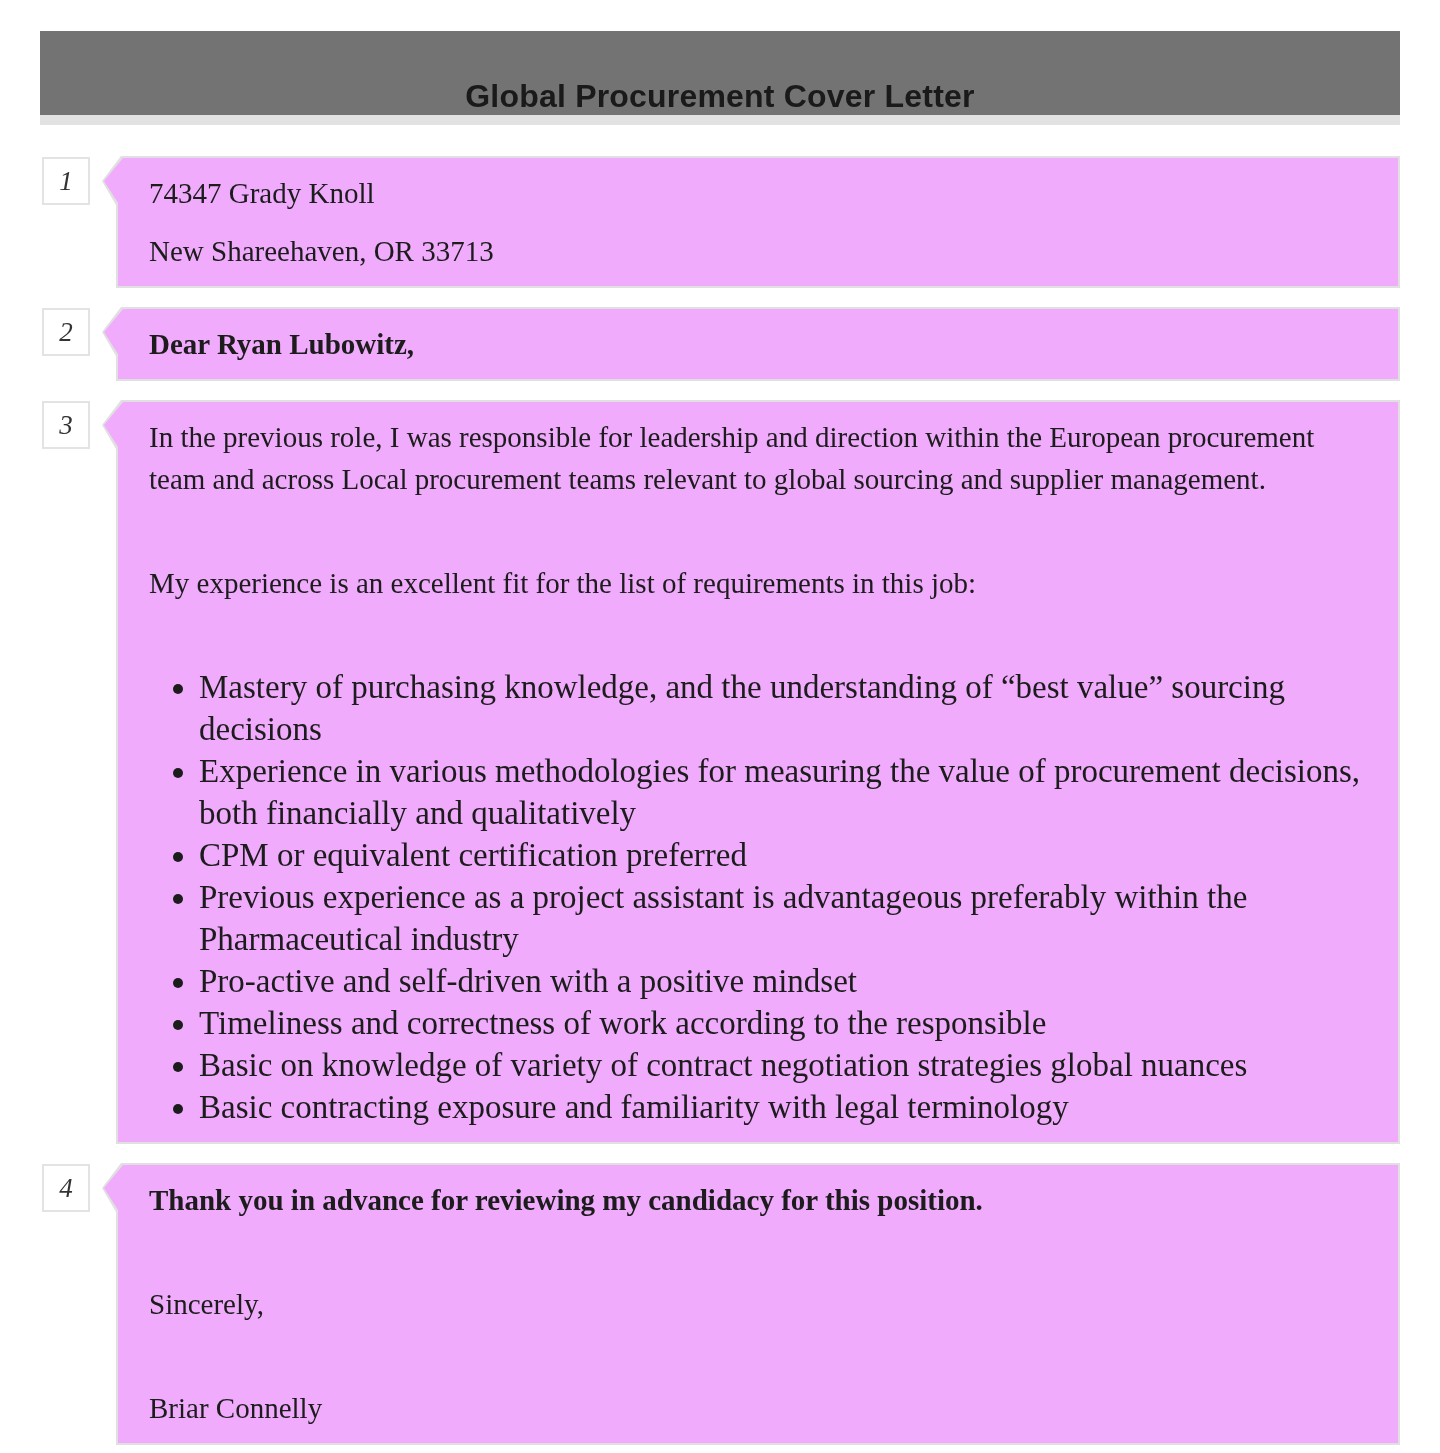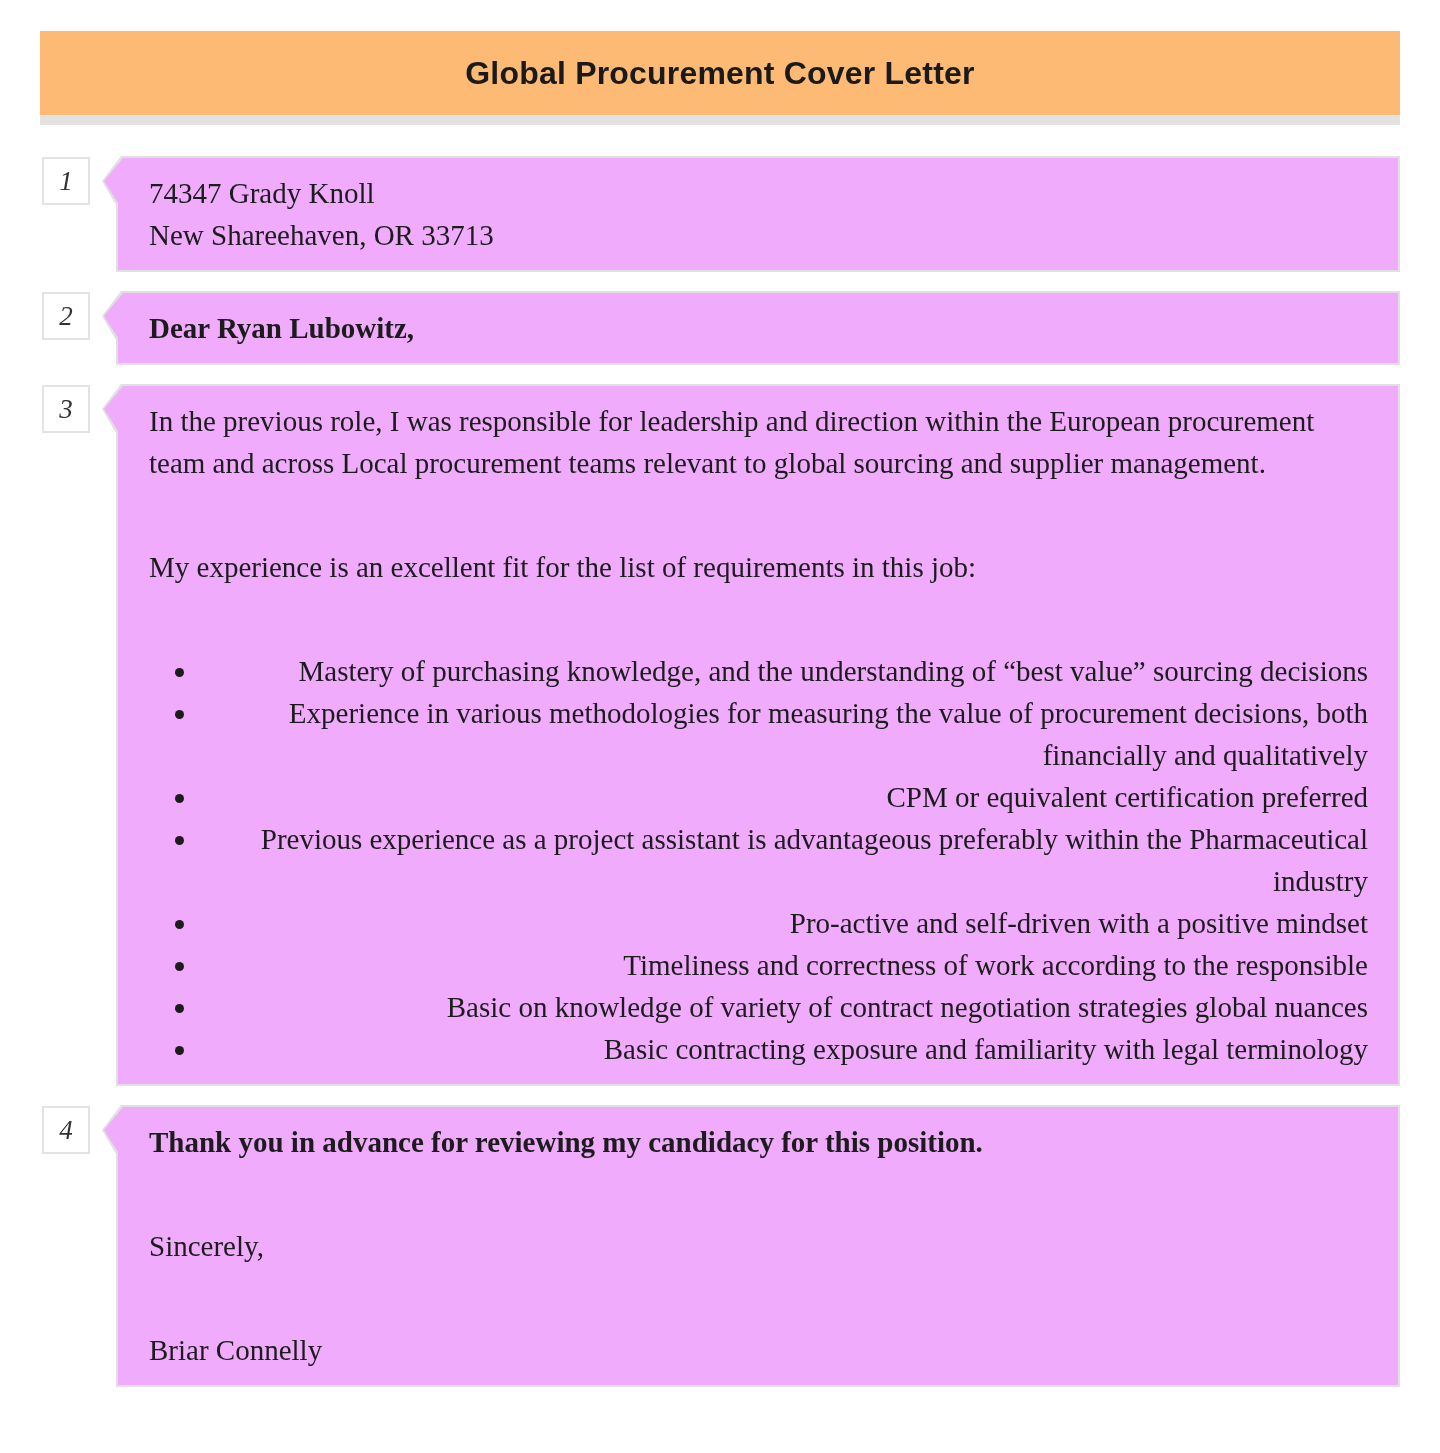--- a/index.html
+++ b/index.html
@@ -15,24 +15,24 @@
     font-family: "Liberation Serif", serif;
     color: #1c1c1c;
     box-sizing: border-box;
     padding-top: 31px;
   }
 
   
   .doc-header {
     margin: 0 40px;
     height: 84px;
-    background: #fdba74;
+    background: #737373;
     border-bottom: 10px solid #e2e2e2;
     display: flex;
-    align-items: center;
+    align-items: flex-end;
     justify-content: center;
   }
   .doc-title {
     font-family: "Liberation Sans", sans-serif;
     font-weight: bold;
     font-size: 32px;
     color: #1a1a1a;
     margin: 0;
     letter-spacing: 0.2px;
   }
@@ -87,42 +87,41 @@
   }
   .bold-line {
     font-weight: bold;
   }
   ul.req-list {
     margin: 42px 0 0 0;
     padding-left: 50px;
     list-style: disc;
   }
   ul.req-list li {
-    font-size: 29px;
+    font-size: 33px;
     line-height: 42px;
-    text-align: right;
   }
 </style>
 </head>
 <body>
 
 <div class="page">
 
   <header class="doc-header">
     <h1 class="doc-title">Global Procurement Cover Letter</h1>
   </header>
 
   <main class="content">
 
     <div class="section">
       <div class="badge">1</div>
       <div class="notch-box">
         <div class="notch-inner">
           <p>74347 Grady Knoll</p>
-          <p style="margin-top:0">New Shareehaven, OR 33713</p>
+          <p style="margin-top:16px">New Shareehaven, OR 33713</p>
         </div>
       </div>
     </div>
 
     <div class="section">
       <div class="badge">2</div>
       <div class="notch-box">
         <div class="notch-inner">
           <p class="bold-line">Dear Ryan Lubowitz,</p>
         </div>

